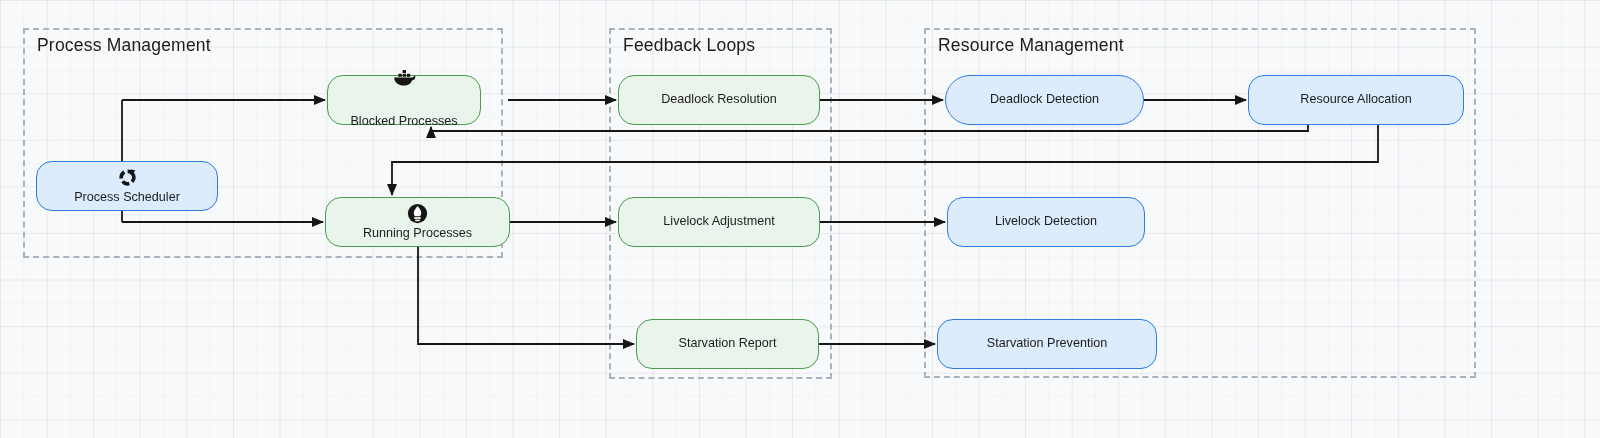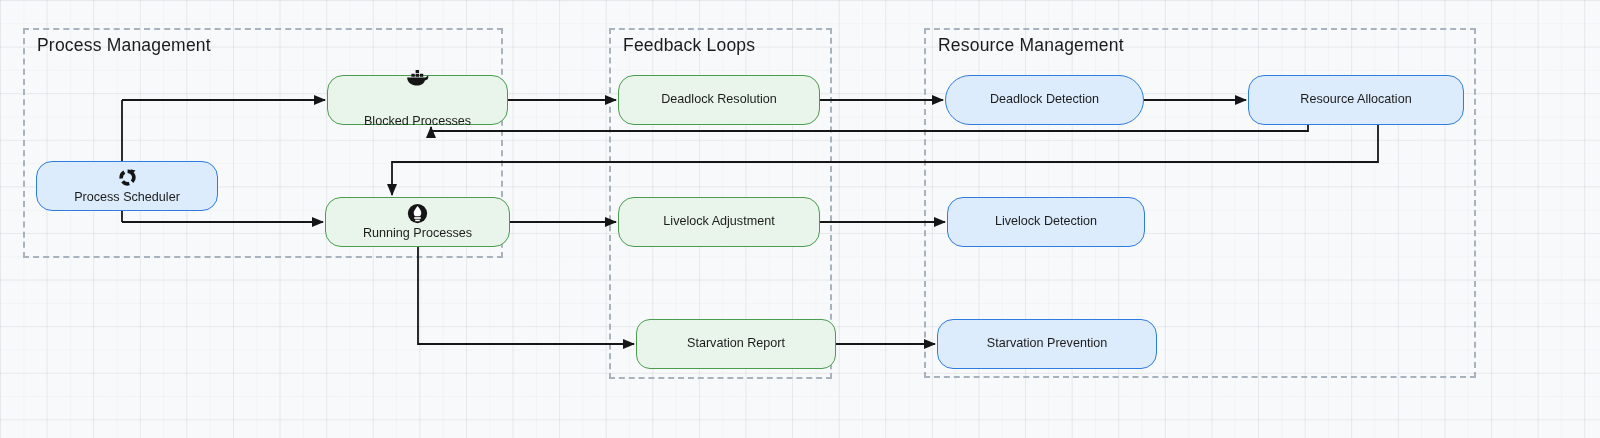--- a/index.html
+++ b/index.html
@@ -76,21 +76,21 @@
   <div class="node blue" style="left:36px;top:136px;width:182px;height:50px;margin-top:25px;">
     <span class="icon">
       <svg viewBox="0 0 20 20" width="19" height="19">
         <circle cx="10" cy="10" r="6.6" fill="none" stroke="#151515" stroke-width="3.8" stroke-dasharray="7.5 3.6" transform="rotate(-25 10 10)"></circle>
         <path d="M13.2,1.2 L18.4,2.6 L15.0,6.4 Z" fill="#151515"></path>
       </svg>
     </span>
     <span class="node-label">Process Scheduler</span>
   </div>
 
-  <div class="node green" style="left:327px;top:75px;width:181px;height:50px;gap:28px;">
+  <div class="node green" style="left:327px;top:75px;width:154px;height:50px;gap:28px;">
     <span class="icon">
       <svg viewBox="0 0 24 17" width="23" height="16">
         <g fill="#151515">
           <rect x="10" y="0" width="3.6" height="3.2"></rect>
           <rect x="5.5" y="4" width="3.6" height="3.2"></rect>
           <rect x="10" y="4" width="3.6" height="3.2"></rect>
           <rect x="14.5" y="4" width="3.6" height="3.2"></rect>
           <path d="M1 8 L19 8 C20.8 8 22.2 7 23 5.5 C23.6 6.6 23.7 8 23 9.2 C22.4 10.2 21.3 10.8 20 10.9 C19 14.5 15.6 16.5 11.5 16.5 C7 16.5 3.2 14.8 1.8 11.5 C1.3 10.4 1 9.2 1 8 Z"></path>
         </g>
       </svg>
@@ -111,21 +111,21 @@
   </div>
 
   <div class="node green" style="left:618px;top:75px;width:202px;height:50px;">
     <span class="node-label">Deadlock Resolution</span>
   </div>
 
   <div class="node green" style="left:618px;top:197px;width:202px;height:50px;">
     <span class="node-label">Livelock Adjustment</span>
   </div>
 
-  <div class="node green" style="left:636px;top:319px;width:200px;height:50px;border-radius:14px;">
+  <div class="node green" style="left:636px;top:319px;width:183px;height:50px;">
     <span class="node-label">Starvation Report</span>
   </div>
 
   <div class="node blue" style="left:945px;top:75px;width:199px;height:50px;border-radius:25px;">
     <span class="node-label">Deadlock Detection</span>
   </div>
 
   <div class="node blue" style="left:1248px;top:75px;width:216px;height:50px;">
     <span class="node-label">Resource Allocation</span>
   </div>

